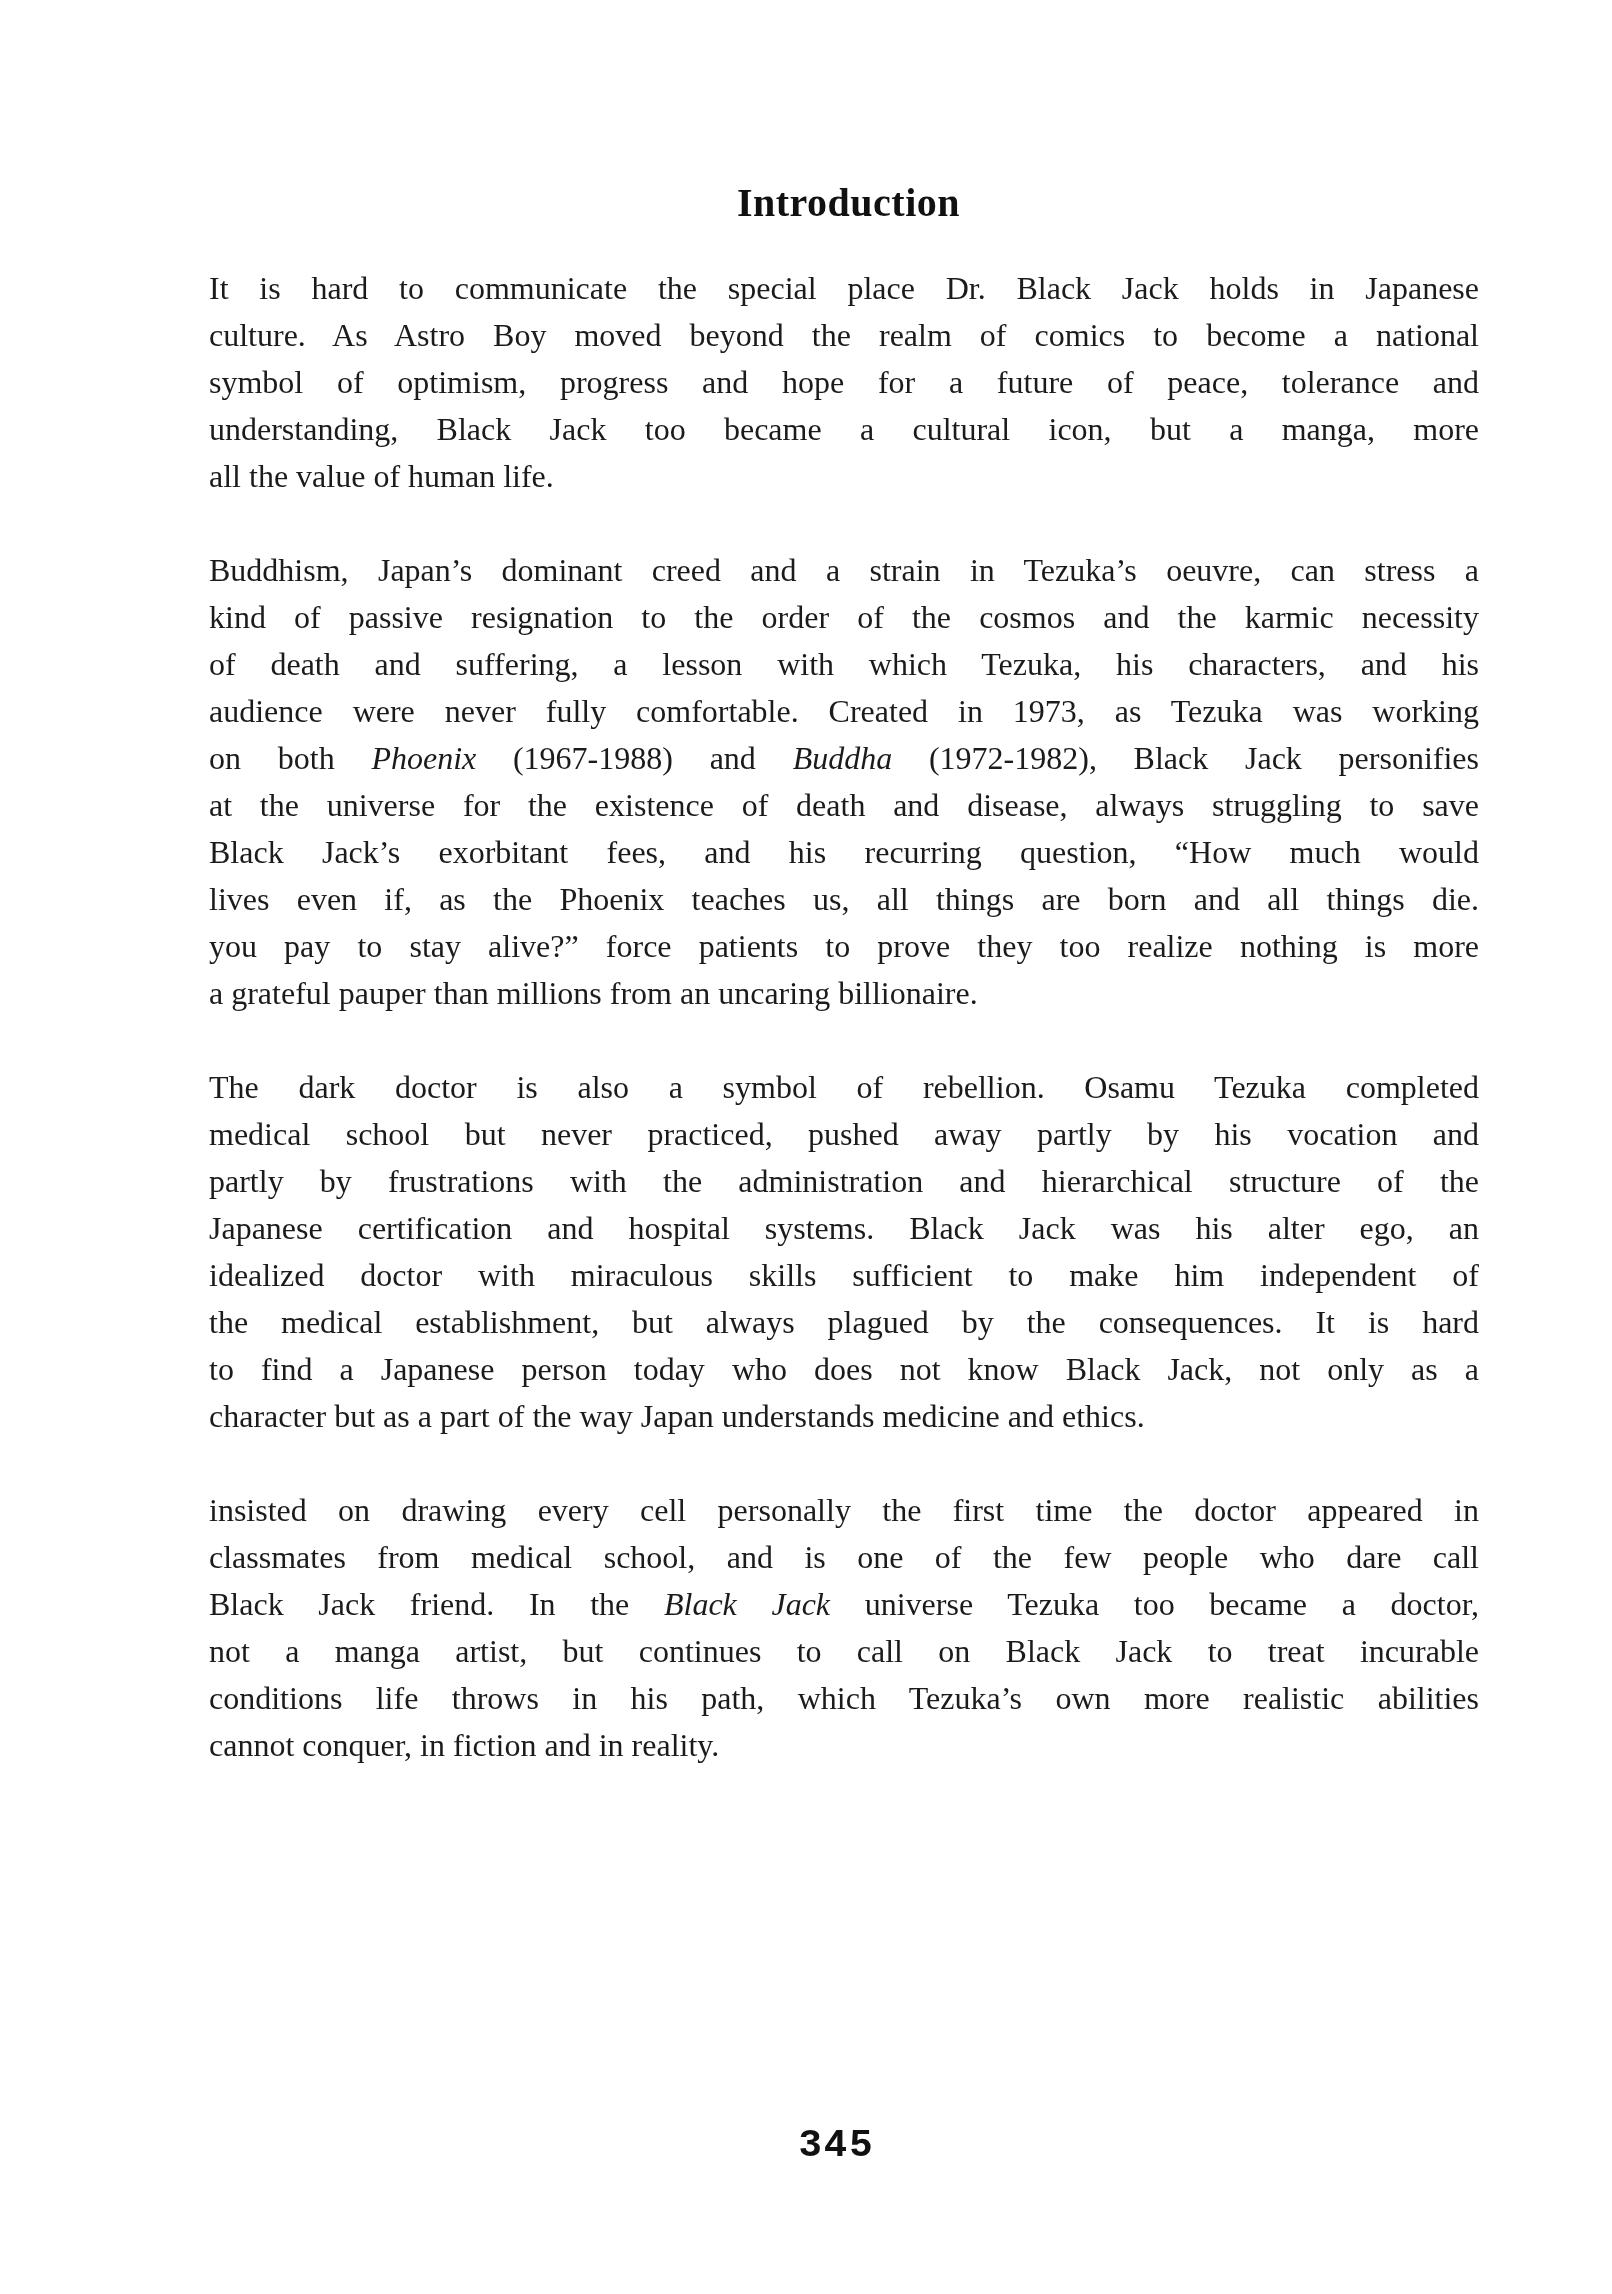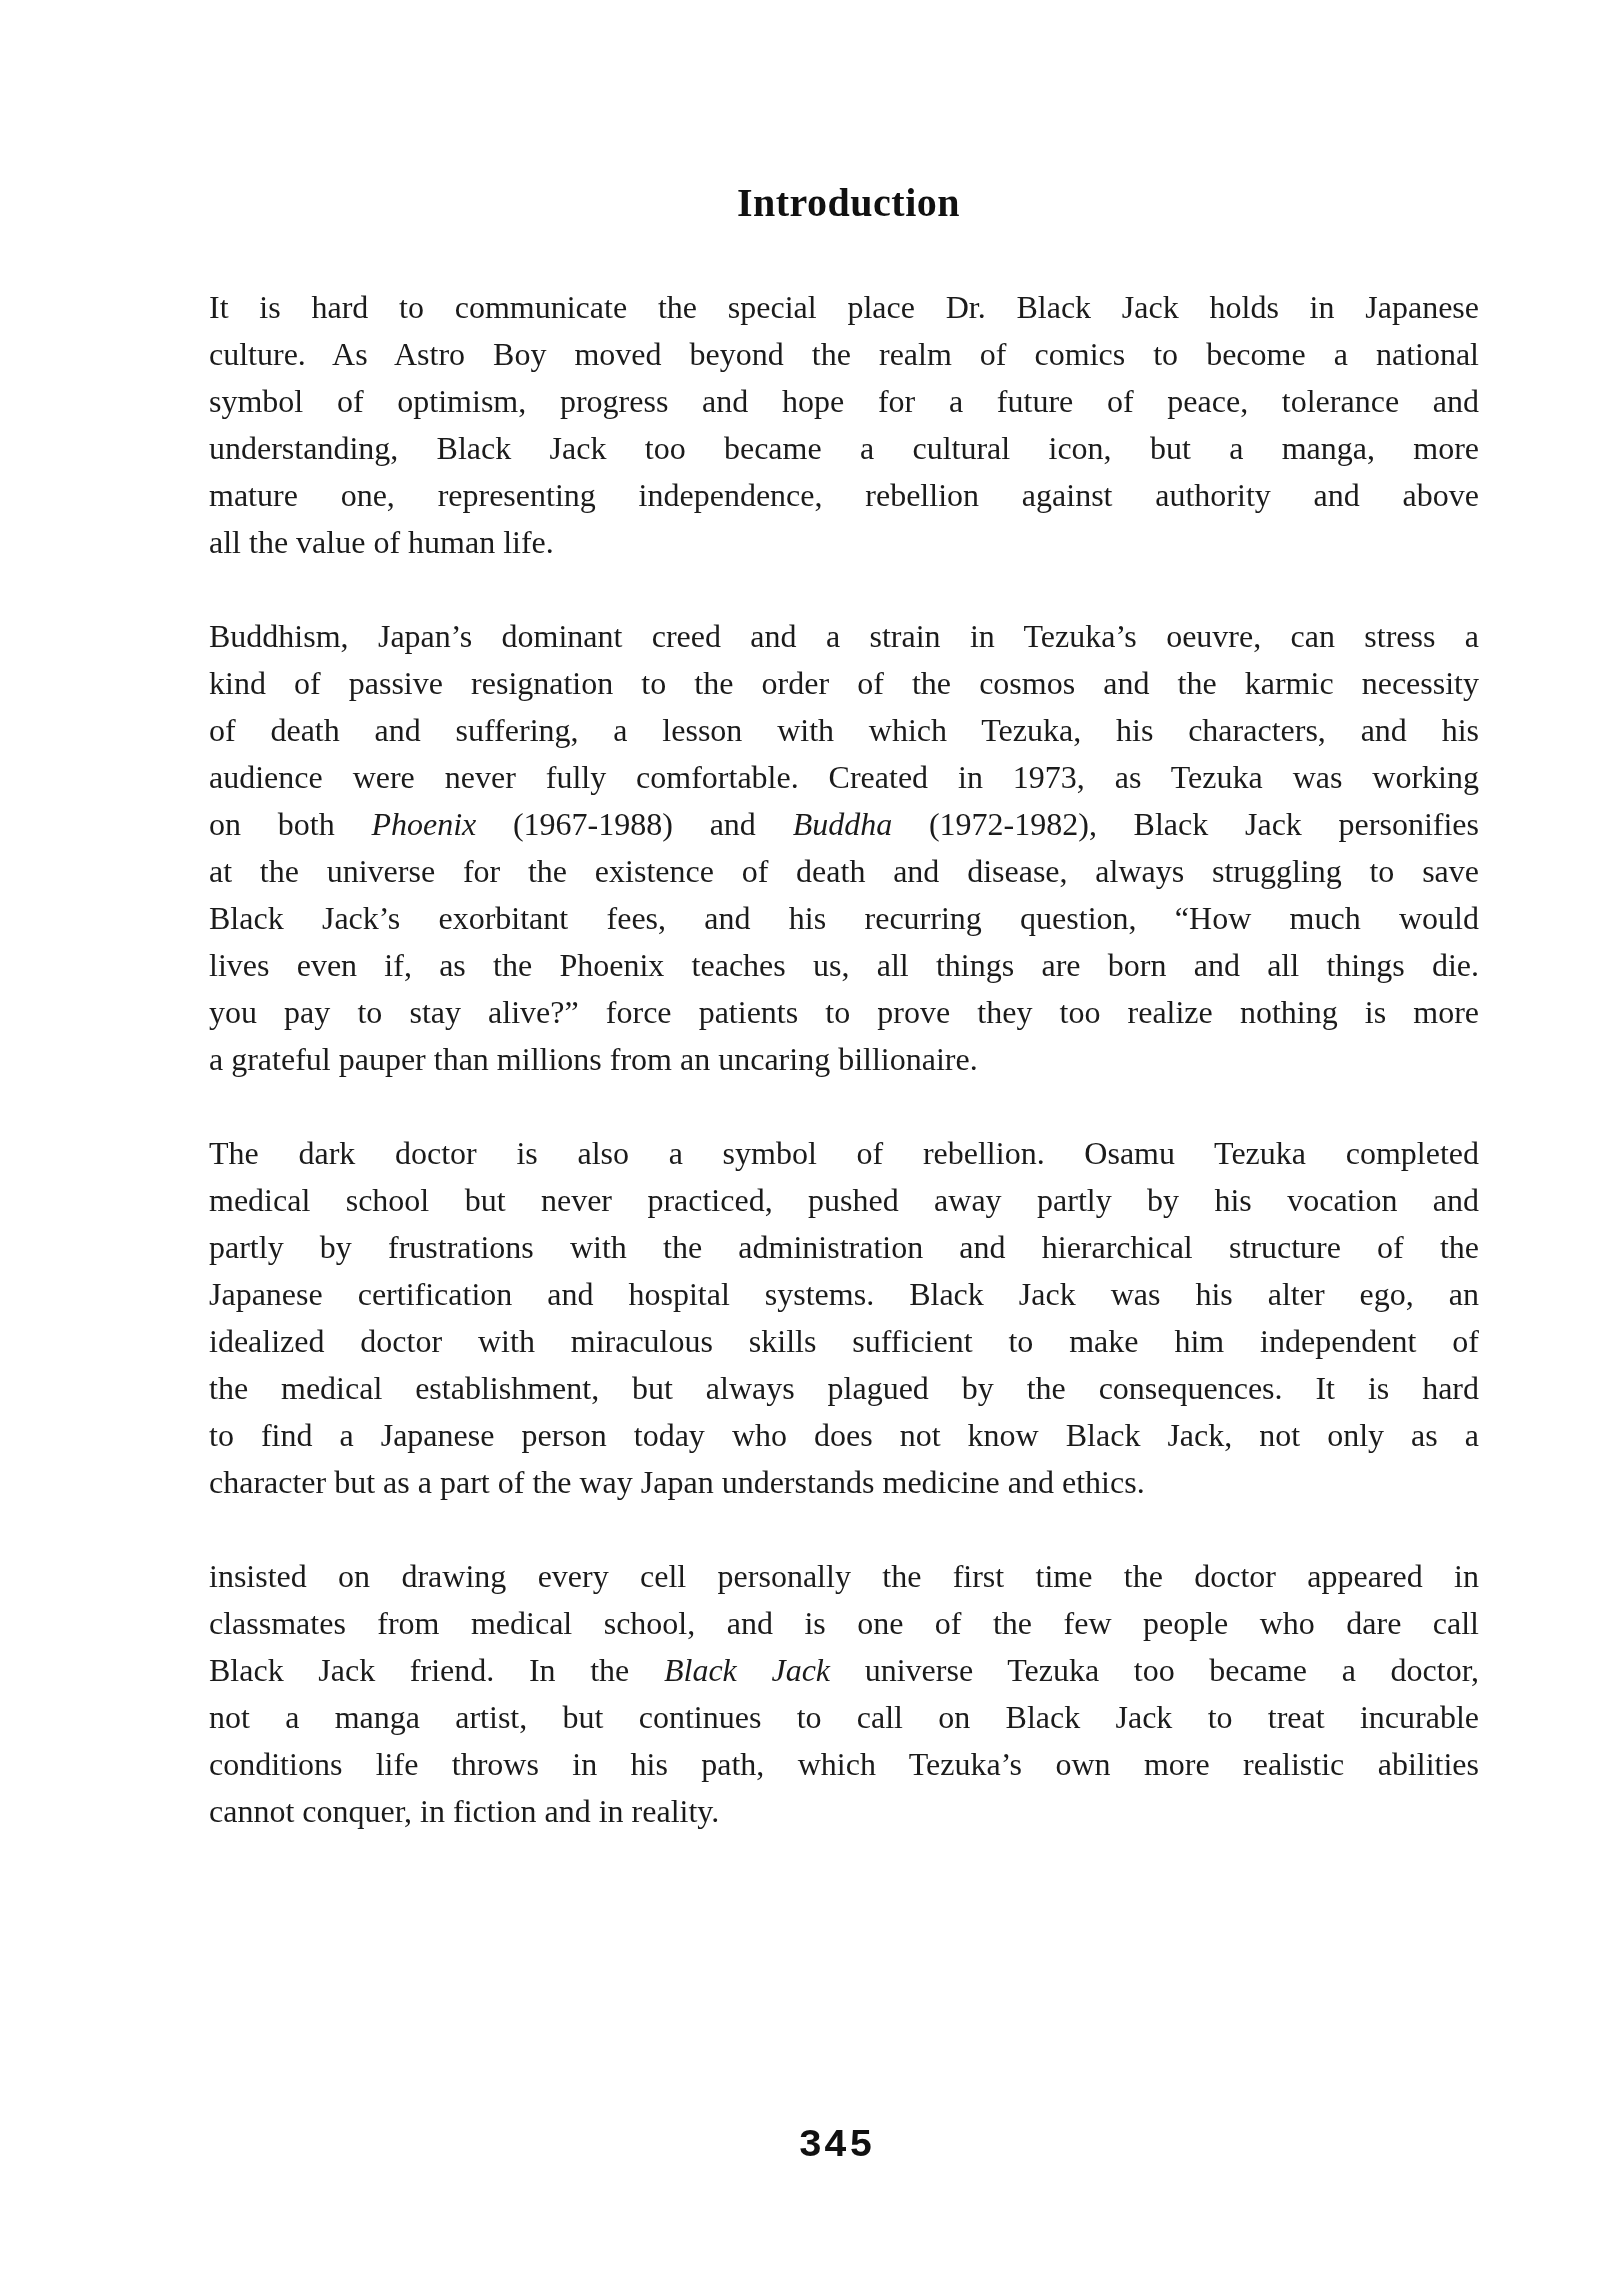--- a/index.html
+++ b/index.html
@@ -31,21 +31,21 @@
       font-size: 40px;
       font-weight: bold;
       line-height: 49px;
       letter-spacing: 0.5px;
       color: #111;
     }
     .body-text {
       position: absolute;
       left: 209px;
       width: 1270px;
-      top: 284px;
+      top: 265px;
     }
     .para {
       margin: 0 0 47px 0;
       font-size: 32px;
       line-height: 47px;
       text-align: justify;
       text-align-last: left;
       color: #1b1b1b;
     }
     .para .line {
@@ -77,21 +77,20 @@
 
 <div class="page">
   <h1 class="title">Introduction</h1>
 
   <div class="body-text">
     <p class="para">
         <span class="line">It is hard to communicate the special place Dr. Black Jack holds in Japanese</span>
         <span class="line">culture. As Astro Boy moved beyond the realm of comics to become a national</span>
         <span class="line">symbol of optimism, progress and hope for a future of peace, tolerance and</span>
         <span class="line">understanding, Black Jack too became a cultural icon, but a manga, more</span>
-        <span class="line">mature one, representing independence, rebellion against authority and above</span>
         <span class="line last">all the value of human life.</span>
       </p>
     <p class="para">
         <span class="line">Buddhism, Japan’s dominant creed and a strain in Tezuka’s oeuvre, can stress a</span>
         <span class="line">kind of passive resignation to the order of the cosmos and the karmic necessity</span>
         <span class="line">of death and suffering, a lesson with which Tezuka, his characters, and his</span>
         <span class="line">audience were never fully comfortable. Created in 1973, as Tezuka was working</span>
         <span class="line">on both <em>Phoenix</em> (1967-1988) and <em>Buddha</em> (1972-1982), Black Jack personifies</span>
         <span class="line">at the universe for the existence of death and disease, always struggling to save</span>
         <span class="line">Black Jack’s exorbitant fees, and his recurring question, “How much would</span>

